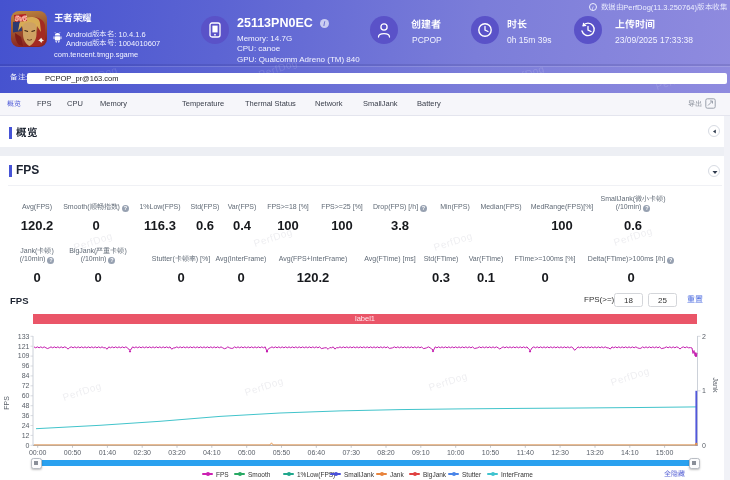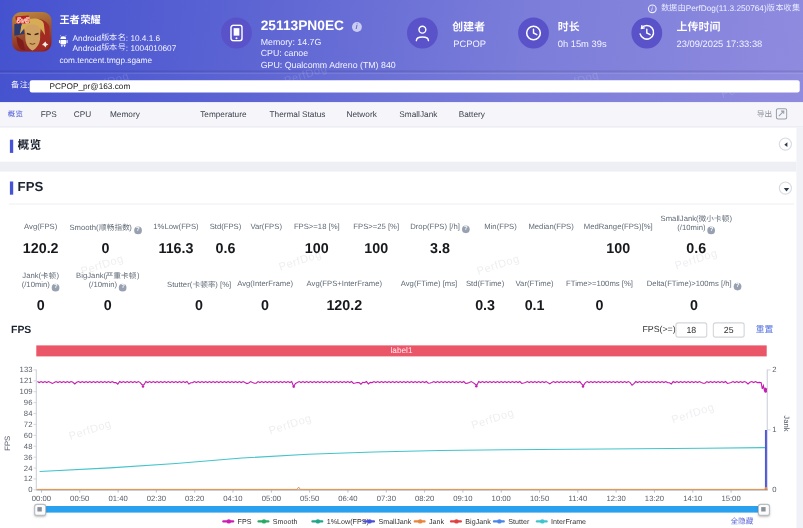--- a/index.html
+++ b/index.html
@@ -248,20 +248,21 @@
         <use href="#r6307"></use>
       </svg><svg class="cj" viewBox="0 -880 1000 1000">
         <use href="#r6570"></use>
       </svg>) <span class="qm">?</span></div>
 <div class="abs val" style="left:31px;top:218px;width:130px">0</div>
 <div class="abs lbl" style="left:95px;top:203px;width:130px">1%Low(FPS)</div>
 <div class="abs val" style="left:95px;top:218px;width:130px">116.3</div>
 <div class="abs lbl" style="left:140px;top:203px;width:130px">Std(FPS)</div>
 <div class="abs val" style="left:140px;top:218px;width:130px">0.6</div>
 <div class="abs lbl" style="left:177px;top:203px;width:130px">Var(FPS)</div>
+<div class="abs val" style="left:177px;top:218px;width:130px">0.4</div>
 <div class="abs lbl" style="left:223px;top:203px;width:130px">FPS&gt;=18 [%]</div>
 <div class="abs val" style="left:223px;top:218px;width:130px">100</div>
 <div class="abs lbl" style="left:277px;top:203px;width:130px">FPS&gt;=25 [%]</div>
 <div class="abs val" style="left:277px;top:218px;width:130px">100</div>
 <div class="abs lbl" style="left:335px;top:203px;width:130px">Drop(FPS) [/h] <span class="qm">?</span></div>
 <div class="abs val" style="left:335px;top:218px;width:130px">3.8</div>
 <div class="abs lbl" style="left:390px;top:203px;width:130px">Min(FPS)</div>
 <div class="abs lbl" style="left:436px;top:203px;width:130px">Median(FPS)</div>
 <div class="abs lbl" style="left:497px;top:203px;width:130px">MedRange(FPS)[%]</div>
 <div class="abs val" style="left:497px;top:218px;width:130px">100</div>

